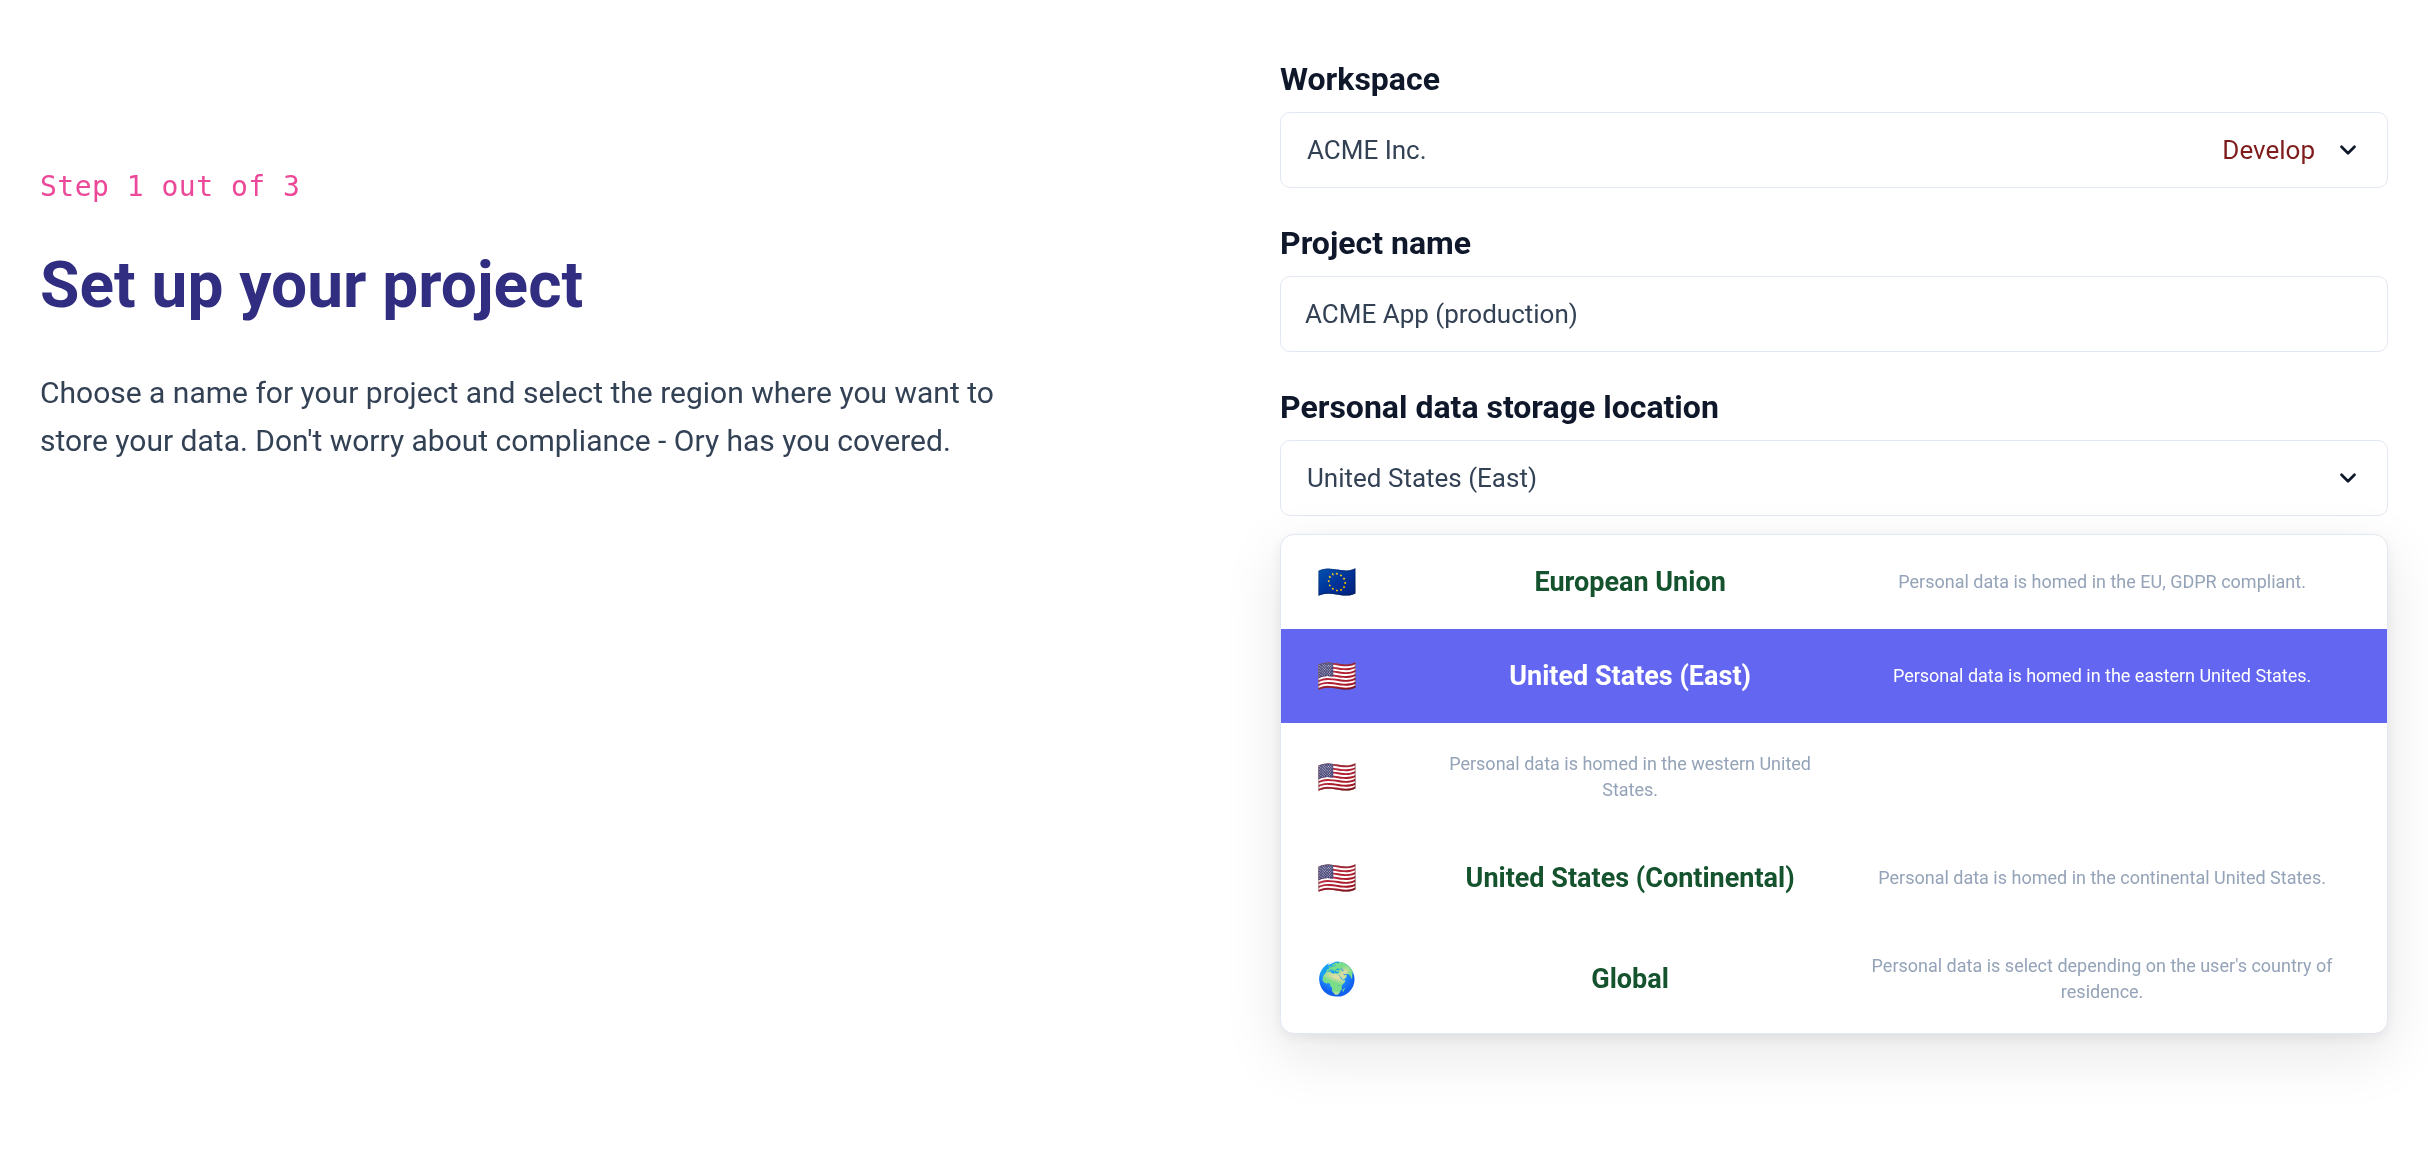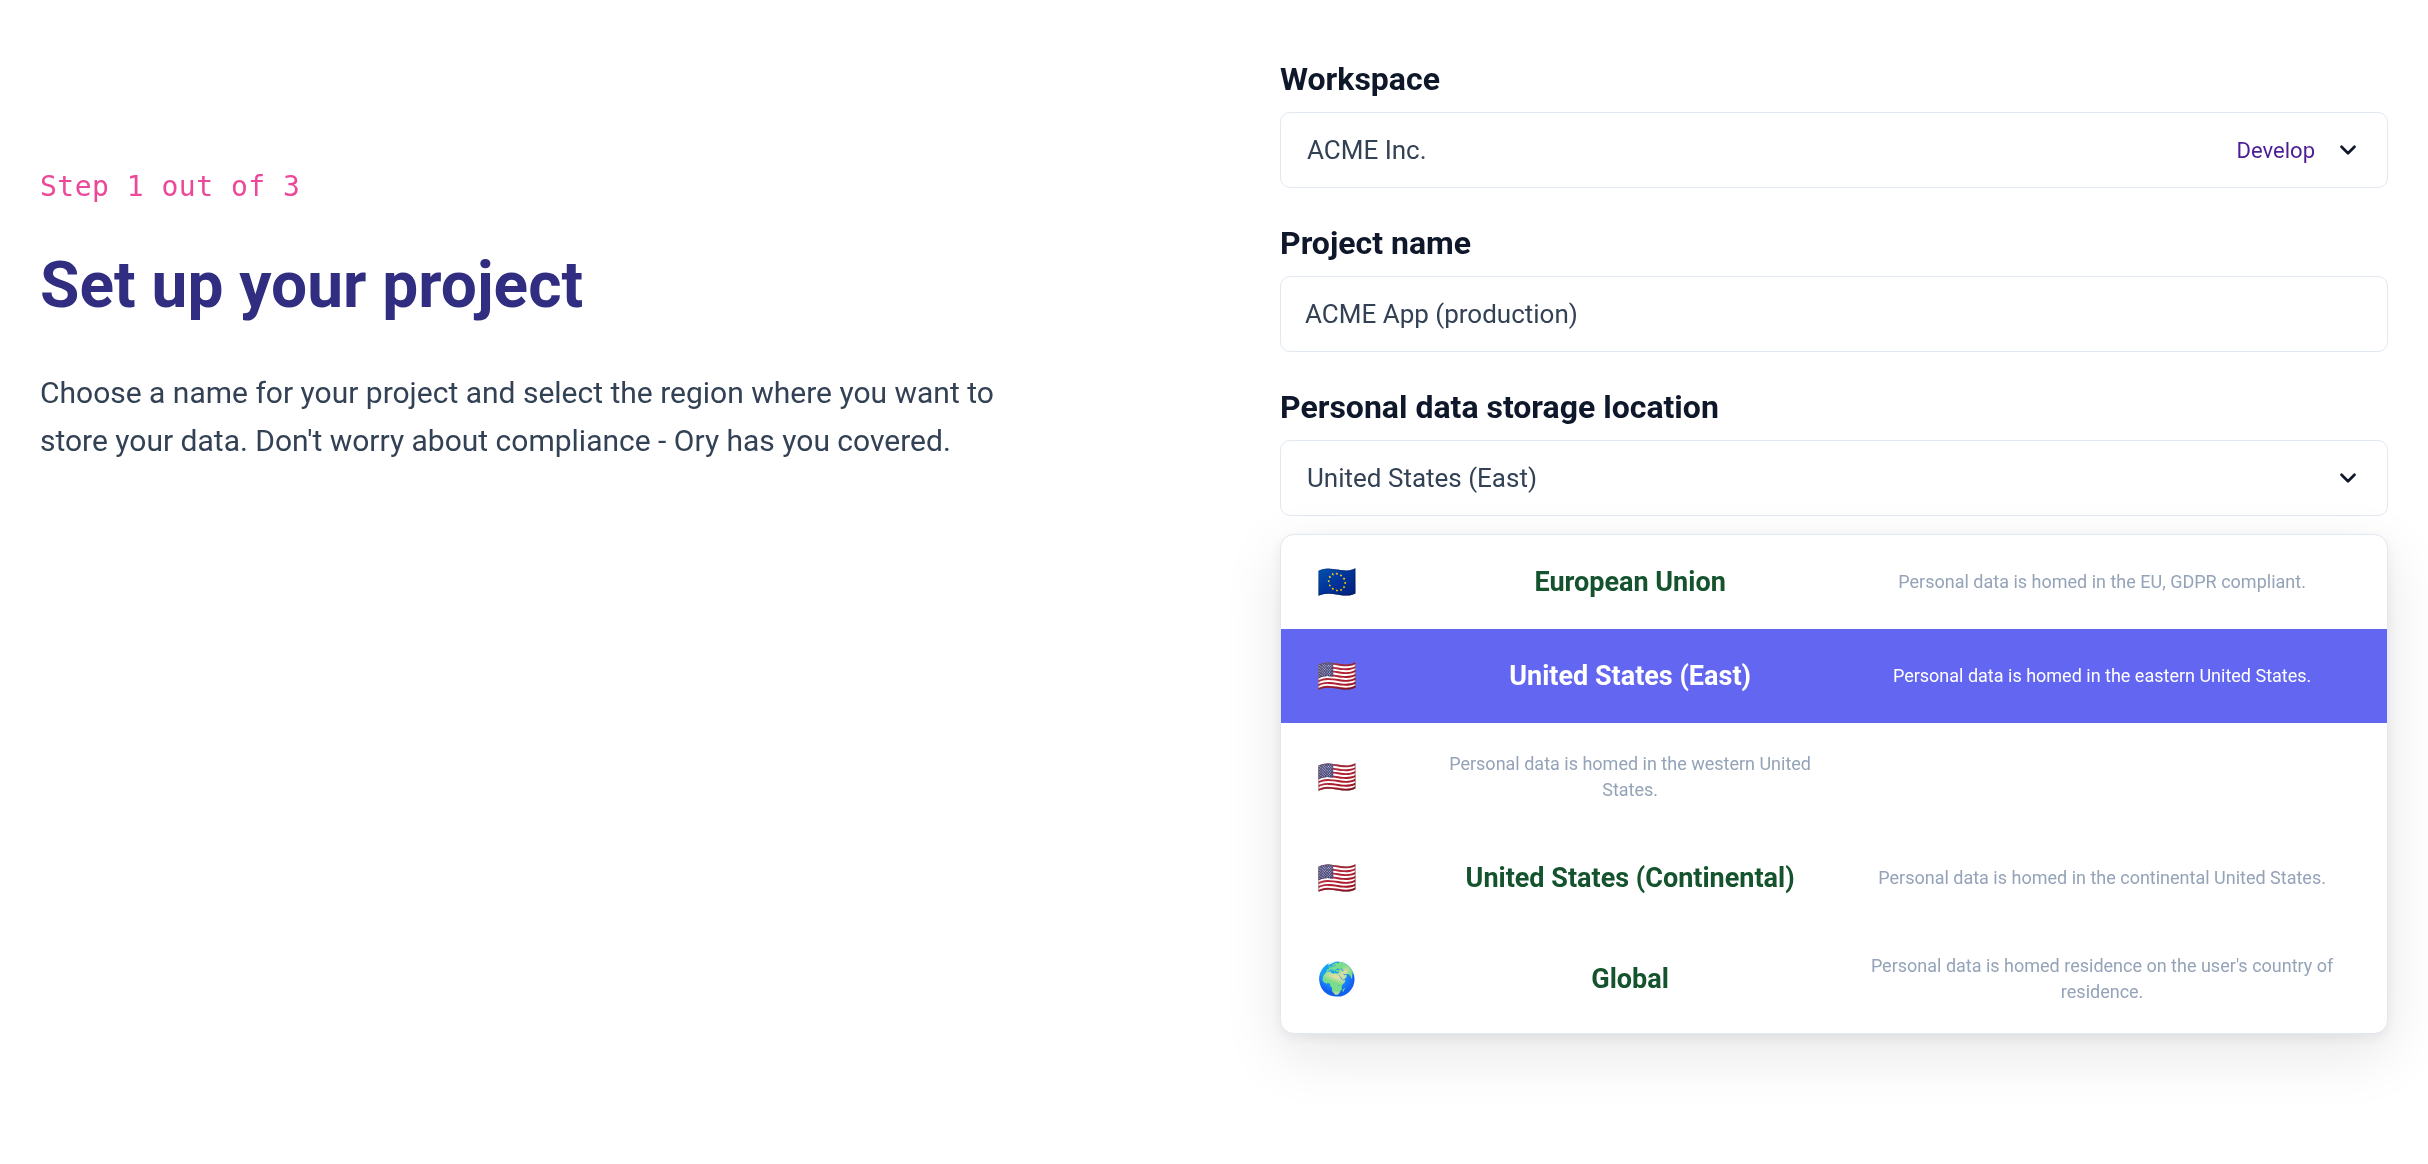--- a/index.html
+++ b/index.html
@@ -70,22 +70,22 @@
   }
   .text-input {
     display: block;
     font-family: inherit;
     outline: none;
     padding-left: 24px;
   }
   .select-left { display: flex; align-items: center; gap: 20px; }
   .select-value { color: #334155; }
   .select-tag {
-    color: #4c1d95;
-    font-size: 22px;
+    color: #7f1d1d;
+    font-size: 26px;
   }
   .chevron-icon {
     width: 26px; height: 26px;
     flex-shrink: 0;
   }
   .chevron-icon svg { width: 100%; height: 100%; display: block; }
 
   .dropdown-panel {
     margin-top: 18px;
     border: 1.5px solid #e2e8f0;
@@ -189,19 +189,19 @@
             <div class="option-desc">Personal data is homed in the western United States.</div>
           </div>
           <div class="option-row">
             <div class="option-flag">🇺🇸</div>
             <div class="option-name">United States (Continental)</div>
             <div class="option-desc">Personal data is homed in the continental United States.</div>
           </div>
           <div class="option-row">
             <div class="option-flag">🌍</div>
             <div class="option-name">Global</div>
-            <div class="option-desc">Personal data is homed residence on the user's country of residence.</div>
+            <div class="option-desc">Personal data is select depending on the user's country of residence.</div>
           </div>
         </div>
     </div>
 
   </div>
 </div>
 
 </body></html>

